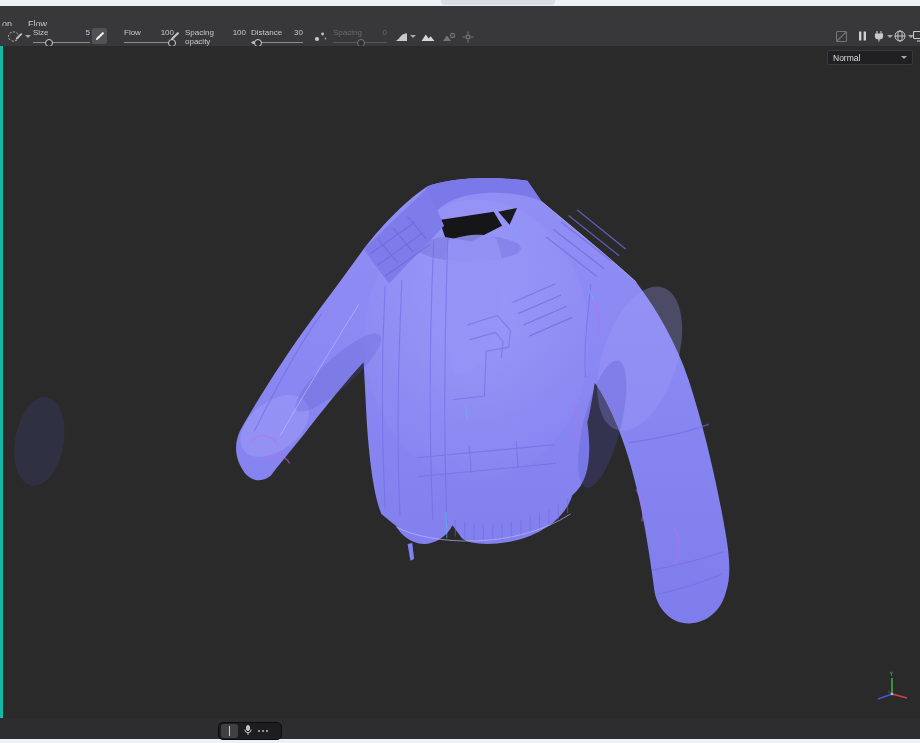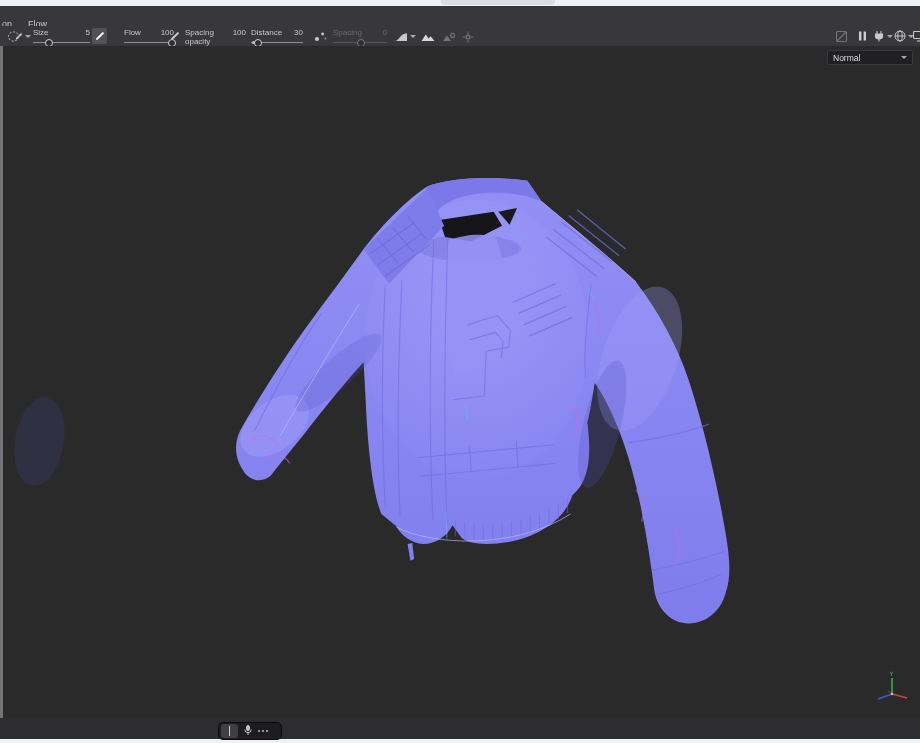--- a/index.html
+++ b/index.html
@@ -31,21 +31,21 @@
     background:#2e2e31;transform:translateX(-50%);}
   .predot{position:absolute;left:1px;top:2px;width:3px;height:3px;border-radius:50%;background:#c2c2c2;}
   .sgroup.disabled .srow{color:#6b6b6b;}
   .sgroup.disabled .strack::before{background:#57575a;}
   .sgroup.disabled .shandle{border-color:#77777a;}
   .pen-btn{top:2px;width:15px;height:16px;border-radius:2px;}
   .pen-btn.active{background:#515156;}
   .icon-dim{opacity:.38;}
   
   #viewport{position:absolute;left:0;top:46px;width:920px;height:672px;background:var(--viewport-bg,#2a2a2b);
-    border-left:3px solid #737373;box-sizing:border-box;overflow:hidden;}
+    border-left:3px solid #14b8a6;box-sizing:border-box;overflow:hidden;}
   #model-svg{position:absolute;left:-3px;top:0;}
   #channel-select{position:absolute;right:7px;top:4px;width:86px;height:15px;background:#202024;
     border:1px solid #3a3a3e;border-radius:2px;display:flex;align-items:center;justify-content:space-between;
     padding:0 5px;box-sizing:border-box;color:#dedede;font-size:8.5px;}
   #gizmo{position:absolute;right:6px;bottom:14px;}
   #gizmo text{font-family:"DejaVu Sans Mono",monospace;font-size:6px;}
   
   #dock-strip{position:absolute;left:0;top:718px;width:920px;height:21px;background:#2d2d30;}
   #bottom-strip{position:absolute;left:0;top:739px;width:920px;height:4px;background:var(--light-edge,#edf2f7);}
   #voice-pill{position:absolute;left:218px;top:722px;width:64px;height:18px;background:#1d1d1f;

